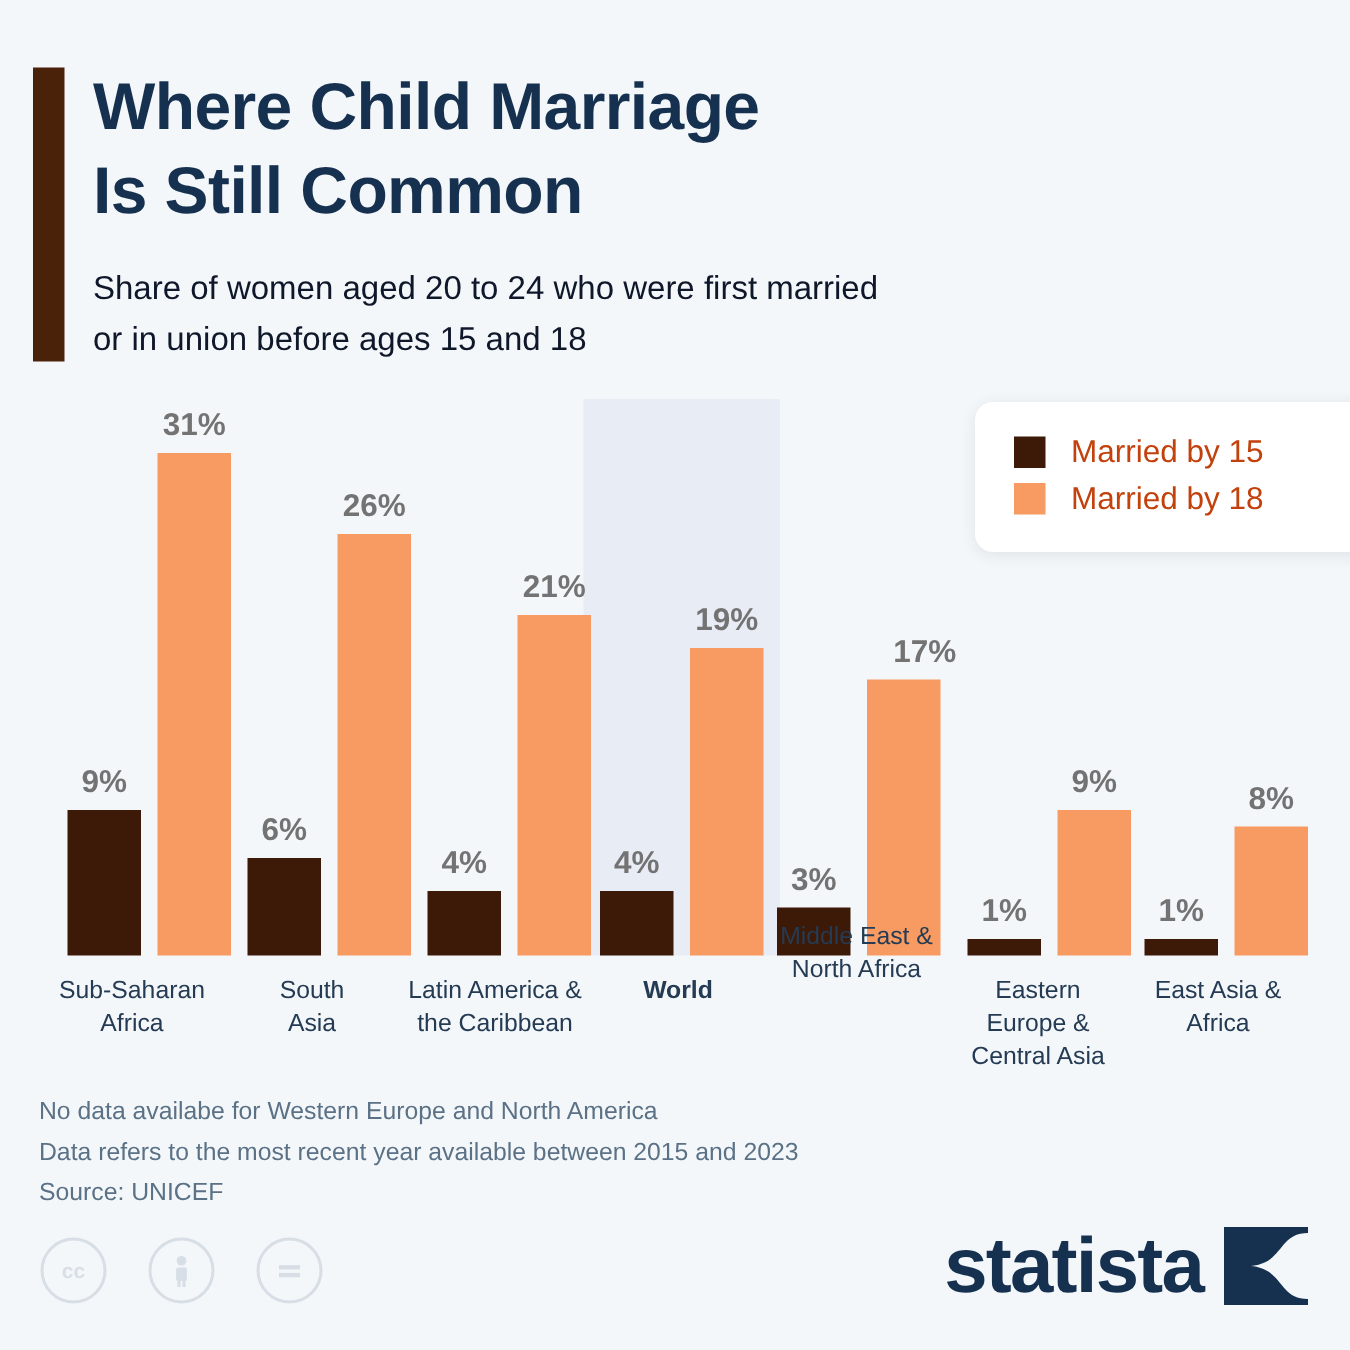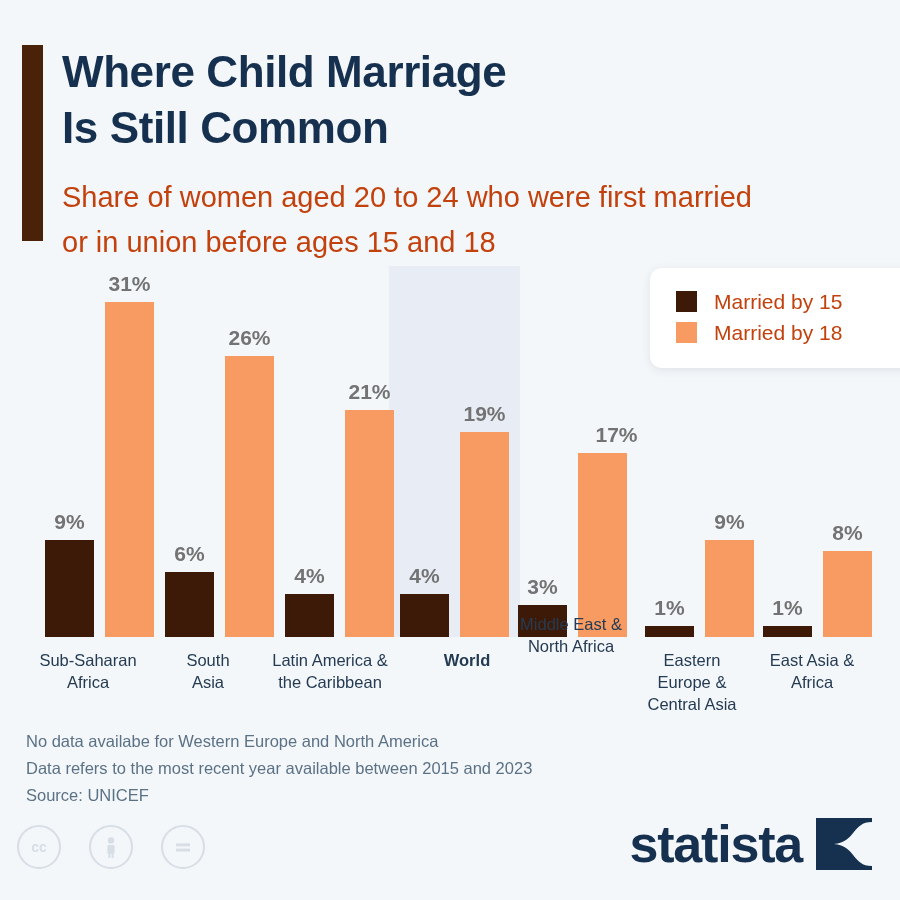--- a/index.html
+++ b/index.html
@@ -39,23 +39,23 @@
     line-height: 1.28;
     color: #16304F;
     letter-spacing: -0.4px;
   }
   #title .line { display: block; }
   #subtitle {
     position: absolute;
     left: 62px;
     top: 175px;
     width: 760px;
-    font-size: 29px;
+    font-size: 22px;
     line-height: 1.55;
-    color: #c2410c;
+    color: #0f172a;
   }
   #subtitle .line { display: block; }
 
   
   #chart-area {
     position: absolute;
     left: 0;
     top: 0;
     width: 900px;
     height: 900px;
@@ -122,21 +122,21 @@
     left: 26px;
     top: 728px;
     font-size: 16.5px;
     line-height: 1.63;
     color: #5B7186;
   }
   #footnotes .line { display: block; }
 
   #cc-icons {
     position: absolute;
-    left: 17px;
+    left: 27px;
     top: 825px;
     display: flex;
     gap: 28px;
   }
   .cc-icon {
     width: 44px;
     height: 44px;
     border: 2px solid #D7DEE6;
     border-radius: 50%;
     display: flex;
@@ -219,21 +219,21 @@
         <span style="display: block;">Africa</span>
       </div>
       <div class="cat-label" style="left: 128px; width: 160px; top: 650px;">
         <span style="display: block;">South</span>
         <span style="display: block;">Asia</span>
       </div>
       <div class="cat-label" style="left: 250px; width: 160px; top: 650px;">
         <span style="display: block;">Latin America &amp;</span>
         <span style="display: block;">the Caribbean</span>
       </div>
-      <div class="cat-label bold" style="left: 387px; width: 160px; top: 650px;">
+      <div class="cat-label bold" style="left: 372px; width: 160px; top: 650px;">
         <span style="display: block;">World</span>
       </div>
       <div class="cat-label" style="left: 491px; width: 160px; top: 614px;">
         <span style="display: block;">Middle East &amp;</span>
         <span style="display: block;">North Africa</span>
       </div>
       <div class="cat-label" style="left: 612px; width: 160px; top: 650px;">
         <span style="display: block;">Eastern</span>
         <span style="display: block;">Europe &amp;</span>
         <span style="display: block;">Central Asia</span>

